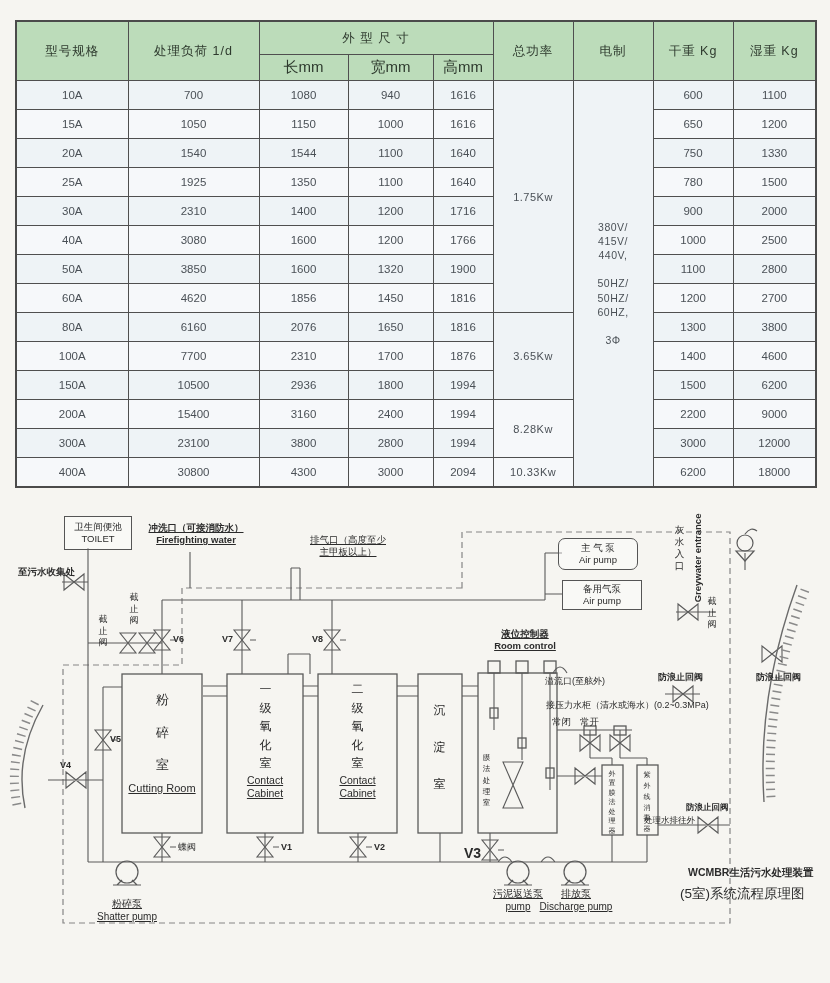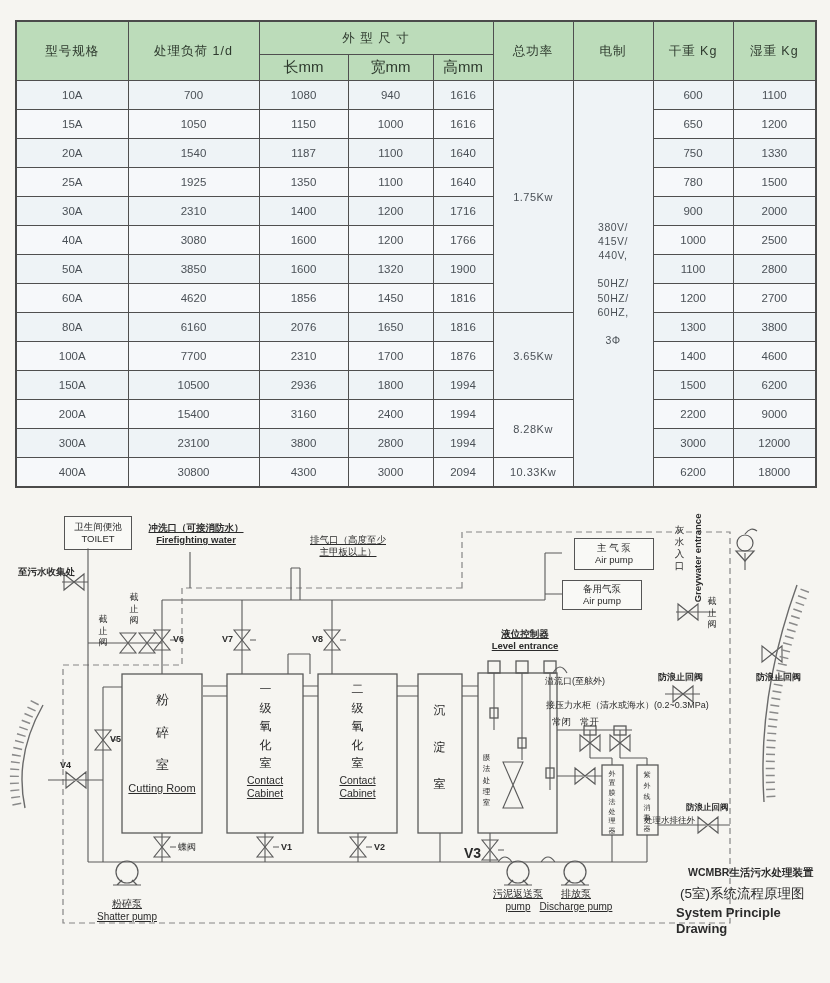--- a/index.html
+++ b/index.html
@@ -97,21 +97,21 @@
           <td>1050</td>
           <td>1150</td>
           <td>1000</td>
           <td>1616</td>
           <td>650</td>
           <td>1200</td>
         </tr>
         <tr>
           <td>20A</td>
           <td>1540</td>
-          <td>1187</td>
+          <td>1544</td>
           <td>1100</td>
           <td>1640</td>
           <td>750</td>
           <td>1330</td>
         </tr>
         <tr>
           <td>25A</td>
           <td>1925</td>
           <td>1350</td>
           <td>1100</td>
@@ -304,21 +304,21 @@
     <path d="M797,95 Q757,205 764,312" fill="none" stroke="#6a6a6a" stroke-width="1.4"></path>
     <path d="M805,100 Q765,205 771,308" fill="none" stroke="#8a8a8a" stroke-width="9" stroke-dasharray="1.5,5.5"></path>
     <path d="M43,215 Q14,266 25,318" fill="none" stroke="#6a6a6a" stroke-width="1.4"></path>
     <path d="M35,212 Q7,266 17,315" fill="none" stroke="#8a8a8a" stroke-width="9" stroke-dasharray="1.5,5.5"></path>
   </svg>
 
   <div class="dlabel boxed" style="left:64px;top:26px;width:66px;height:32px;font-size:9.5px;">
     <span style="white-space:pre-line;text-align:center;">卫生间便池
 TOILET</span>
   </div>
-  <div class="dlabel boxed" style="left:574px;top:48px;width:78px;height:30px;font-size:9.5px;">
+  <div class="dlabel boxed" style="left:558px;top:48px;width:78px;height:30px;font-size:9.5px;border-radius:7px;">
     <span style="white-space:pre-line;text-align:center;">主 气 泵
 Air pump</span>
   </div>
   <div class="dlabel boxed" style="left:562px;top:90px;width:78px;height:28px;font-size:9.5px;">
     <span style="white-space:pre-line;text-align:center;">备用气泵
 Air pump</span>
   </div>
 
   <div class="dlabel center" style="left:138px;top:32px;width:116px;font-size:9.5px;font-weight:bold;">冲洗口（可接消防水）
 Firefighting water</div>
@@ -349,21 +349,21 @@
 入
 口</div>
   <div class="dlabel rot270" style="left:642px;top:62px;width:112px;font-size:9.5px;font-weight:bold;">Greywater entrance</div>
 
   <div class="dlabel" style="left:658px;top:182px;font-size:9px;font-weight:bold;">防浪止回阀</div>
   <div class="dlabel" style="left:756px;top:182px;font-size:9px;font-weight:bold;">防浪止回阀</div>
   <div class="dlabel" style="left:686px;top:312px;font-size:8.5px;font-weight:bold;">防浪止回阀</div>
   <div class="dlabel" style="left:644px;top:325px;font-size:8.5px;">处理水排往外</div>
 
   <div class="dlabel center" style="left:490px;top:138px;width:70px;font-size:9.5px;font-weight:bold;">液位控制器
-Level entrance</div>
+Room control</div>
   <div class="dlabel" style="left:545px;top:186px;font-size:9px;">溢流口(至舷外)</div>
   <div class="dlabel" style="left:546px;top:210px;width:180px;font-size:9px;">接压力水柜（清水或海水）(0.2~0.3MPa)</div>
   <div class="dlabel" style="left:552px;top:226px;font-size:9.5px;">常闭</div>
   <div class="dlabel" style="left:580px;top:226px;font-size:9.5px;">常开</div>
 
   <div class="dlabel vchars" style="left:155px;top:194px;width:15px;font-size:13px;line-height:2.5;">粉
 碎
 室</div>
   <div class="dlabel center" style="left:120px;top:292px;width:84px;font-size:11px;">Cutting Room</div>
   <div class="dlabel vchars" style="left:258px;top:190px;width:15px;font-size:12px;line-height:1.55;">一
@@ -404,15 +404,14 @@
 
   <div class="dlabel center" style="left:82px;top:408px;width:90px;font-size:10px;">粉碎泵
 Shatter pump</div>
   <div class="dlabel center" style="left:484px;top:398px;width:68px;font-size:10px;">污泥返送泵
 pump</div>
   <div class="dlabel center" style="left:535px;top:398px;width:82px;font-size:10px;">排放泵
 Discharge pump</div>
 
   <div class="dlabel" style="left:688px;top:376px;width:136px;font-size:10.5px;font-weight:bold;">WCMBR生活污水处理装置</div>
   <div class="dlabel" style="left:680px;top:396px;width:146px;font-size:13.5px;">(5室)系统流程原理图</div>
-  <div class="dlabel" style="left:676px;top:415px;width:152px;font-size:13px;font-weight:bold;">System Principle Drawing</div>
 
 </div>
 
 </body></html>

